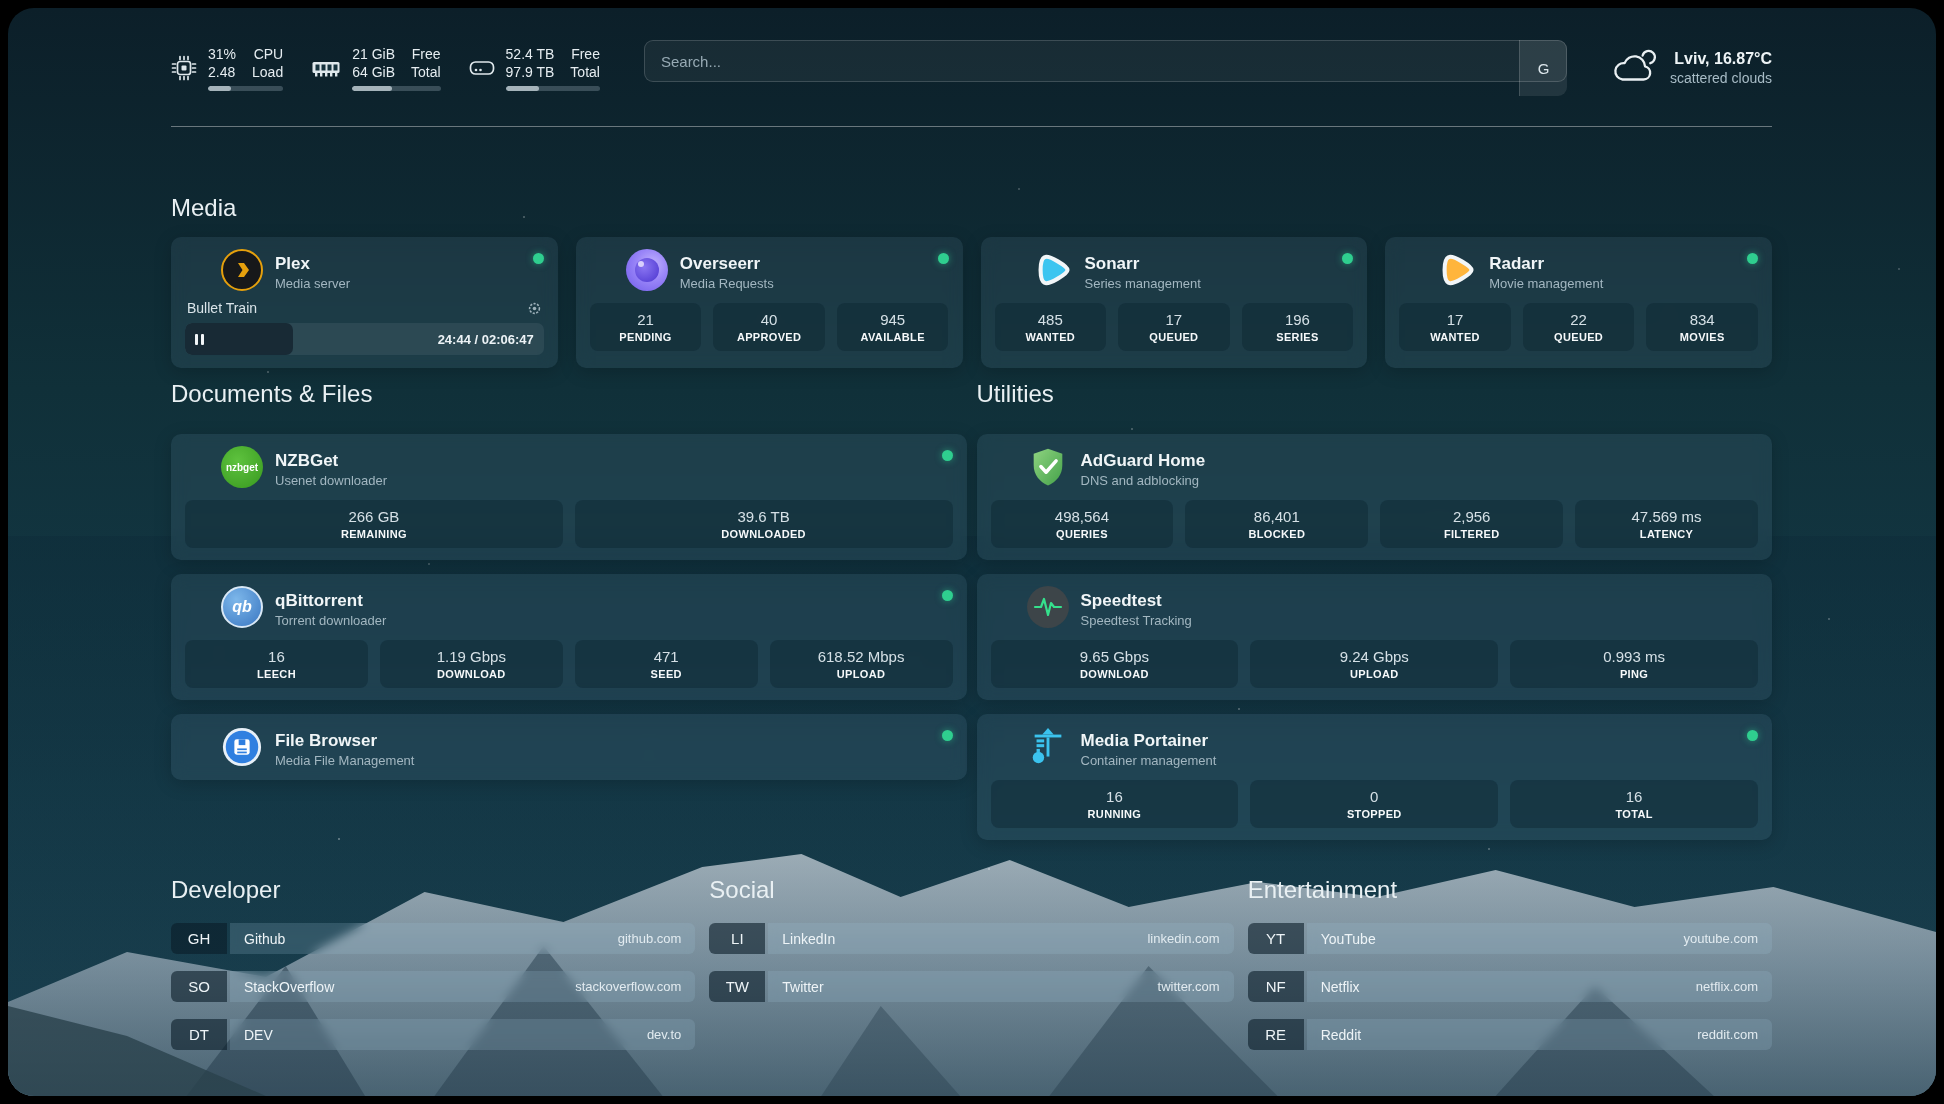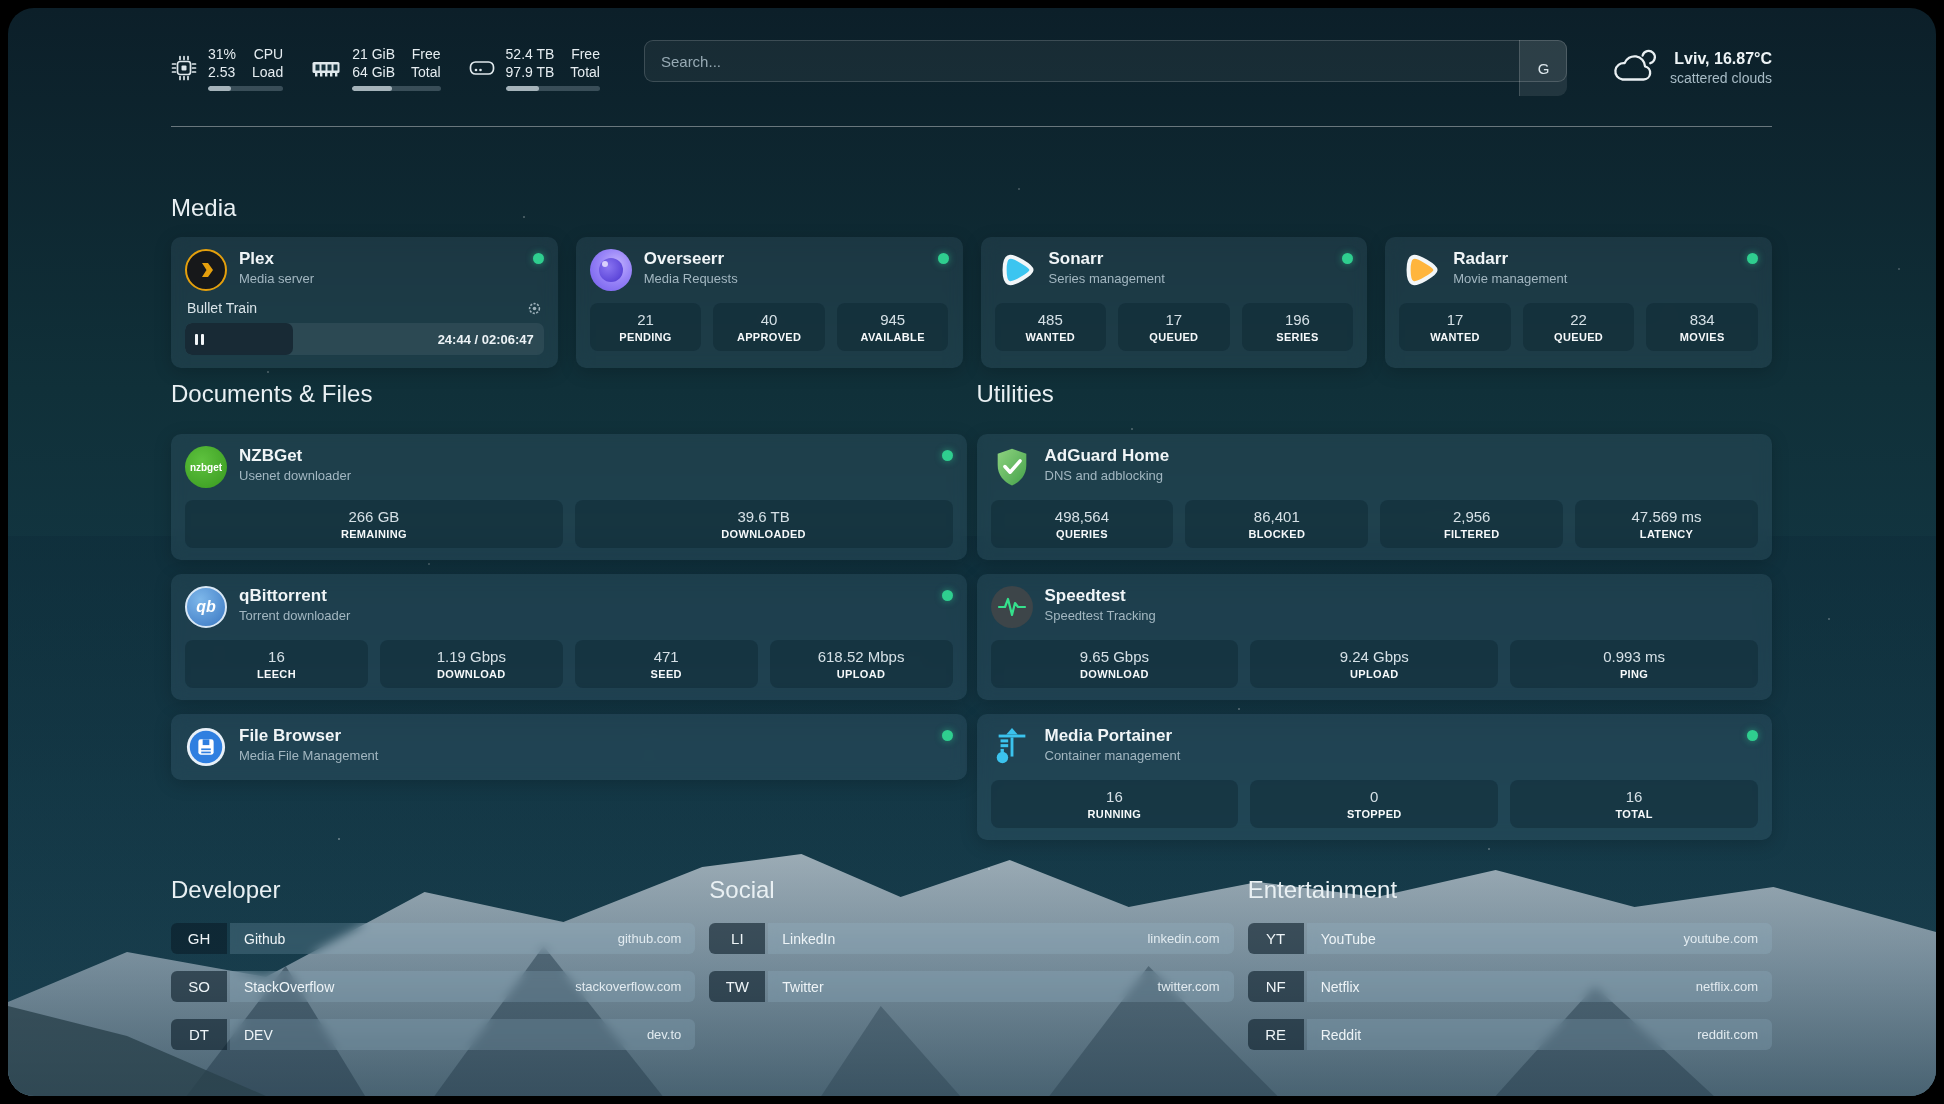--- a/index.html
+++ b/index.html
@@ -63,21 +63,21 @@
     grid-template-columns:repeat(4,1fr); gap:18px; }
   .media-grid .card { height:131px; }
 
   .mid-heads { position:absolute; top:372px; left:0; right:0; display:grid; grid-template-columns:1fr 1fr; gap:10px; }
   .mid-grid { position:absolute; top:426px; left:0; right:0; display:grid; grid-template-columns:1fr 1fr;
     gap:10px; align-items:start; }
   .col { display:flex; flex-direction:column; gap:14px; }
 
   .card { background:rgba(148,190,212,0.10); border-radius:10px; padding:12px 14px;
     backdrop-filter:blur(8px); box-shadow:0 4px 18px rgba(0,0,0,0.18); cursor:pointer; }
-  .card-head { display:flex; align-items:flex-start; gap:12px; }
+  .card-head { display:flex; align-items:flex-end; gap:12px;margin-left:36px; }
   .svc-ic { width:42px; height:42px; flex:0 0 42px; display:flex; align-items:center; justify-content:center; }
   .svc-meta { flex:1; }
   .svc-name { font-size:17px; font-weight:700; color:#f0f5f7; }
   .svc-desc { font-size:13px; color:#a3b7c1; margin-top:2px; }
   .dot { width:11px; height:11px; border-radius:50%; background:#2fce8f; align-self:flex-start; margin-top:4px;
     box-shadow:0 0 7px rgba(47,206,143,0.55); }
   .stats { display:flex; gap:12px; margin-top:12px; }
   .stat { flex:1; background:rgba(13,35,48,0.42); border-radius:8px; padding:8px 4px; text-align:center; }
   .stat-v { font-size:15px; color:#d5e0e6; white-space:nowrap; }
   .stat-l { font-size:11px; font-weight:800; color:#f6f9fa; margin-top:3px; letter-spacing:.03em; }
@@ -155,21 +155,21 @@
             <svg width="26" height="26" viewBox="0 0 26 26" fill="none" stroke="#dfe8ec" stroke-width="1.7" stroke-linecap="round">
               <rect x="6.5" y="6.5" width="13" height="13" rx="2.5"></rect>
               <rect x="10.5" y="10.5" width="5" height="5" rx="1" fill="#dfe8ec" stroke="none"></rect>
               <path d="M9 1.5v3M13 1.5v3M17 1.5v3M9 21.5v3M13 21.5v3M17 21.5v3M1.5 9h3M1.5 13h3M1.5 17h3M21.5 9h3M21.5 13h3M21.5 17h3"></path>
             </svg>
           </span>
           <div class="res-body">
             <div class="res-rows">
               <div class="res-col vals">
                 <span>31%</span>
-                <span>2.53</span>
+                <span>2.48</span>
               </div>
               <div class="res-col labs">
                 <span>CPU</span>
                 <span>Load</span>
               </div>
             </div>
             <div class="res-bar">
               <div class="res-fill" style="width: 31%;"></div>
             </div>
           </div>

